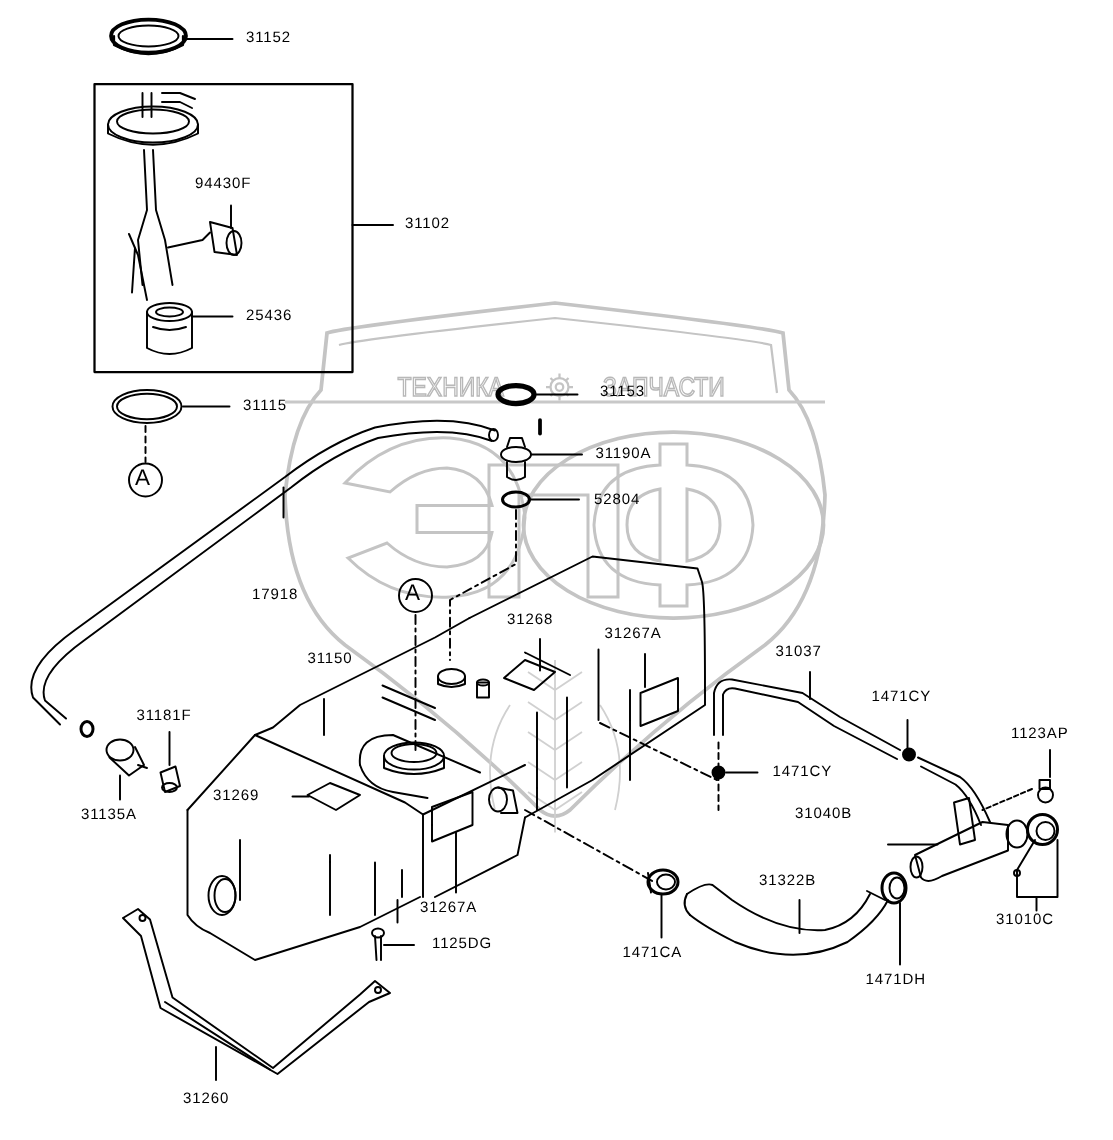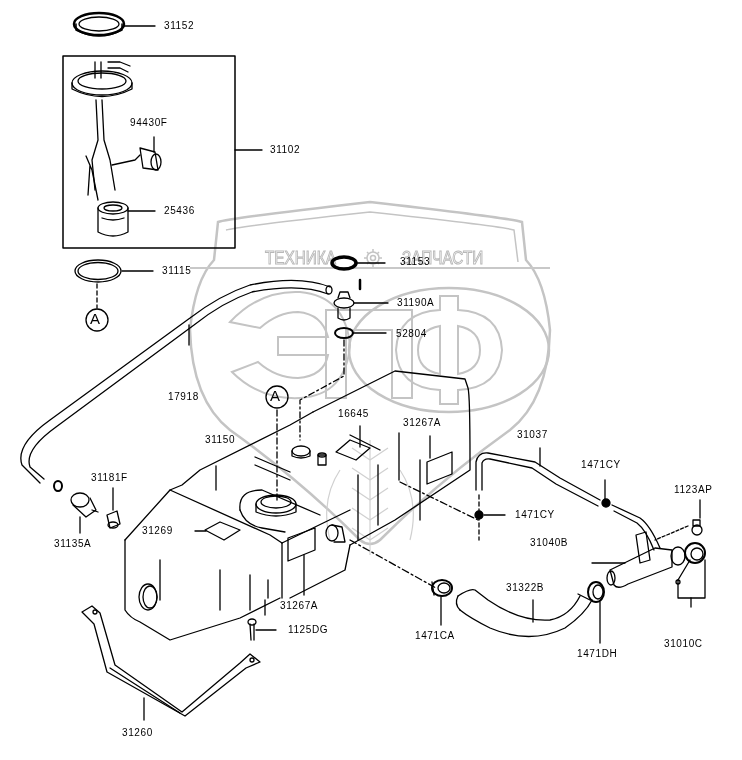--- a/index.html
+++ b/index.html
@@ -299,32 +299,32 @@
   <div class="lbl" style="left:270px; top:143px;">31102</div>
   <div class="lbl" style="left:130px; top:116px;">94430F</div>
   <div class="lbl" style="left:164px; top:204px;">25436</div>
   <div class="lbl" style="left:162px; top:264px;">31115</div>
   <div class="lbl" style="left:90px; top:312px; font-size:15px;">A</div>
   <div class="lbl" style="left:400px; top:255px;">31153</div>
   <div class="lbl" style="left:397px; top:296px;">31190A</div>
   <div class="lbl" style="left:396px; top:327px;">52804</div>
   <div class="lbl" style="left:168px; top:350px;margin-top:40px;">17918</div>
   <div class="lbl" style="left:270px; top:389px; font-size:15px;">A</div>
-  <div class="lbl" style="left:338px; top:407px;">16645</div>
+  <div class="lbl" style="left:338px; top:407px;">31268</div>
   <div class="lbl" style="left:403px; top:416px;">31267A</div>
   <div class="lbl" style="left:517px; top:428px;text-align:right;">31037</div>
   <div class="lbl" style="left:581px; top:458px;">1471CY</div>
   <div class="lbl" style="left:515px; top:508px;">1471CY</div>
   <div class="lbl" style="left:674px; top:483px;text-align:right;">1123AP</div>
   <div class="lbl" style="left:205px; top:433px;text-align:center;">31150</div>
   <div class="lbl" style="left:91px; top:471px;">31181F</div>
   <div class="lbl" style="left:54px; top:537px;">31135A</div>
   <div class="lbl" style="left:142px; top:524px;text-align:center;">31269</div>
   <div class="lbl" style="left:530px; top:536px;">31040B</div>
   <div class="lbl" style="left:506px; top:581px;">31322B</div>
   <div class="lbl" style="left:280px; top:599px;">31267A</div>
   <div class="lbl" style="left:288px; top:623px;">1125DG</div>
   <div class="lbl" style="left:415px; top:629px;">1471CA</div>
   <div class="lbl" style="left:577px; top:647px;">1471DH</div>
-  <div class="lbl" style="left:664px; top:637px;text-align:center;">31010C</div>
+  <div class="lbl" style="left:664px; top:607px;text-align:center;">31010C</div>
   <div class="lbl" style="left:122px; top:726px;">31260</div>
 
 </div>
 
 </body></html>

